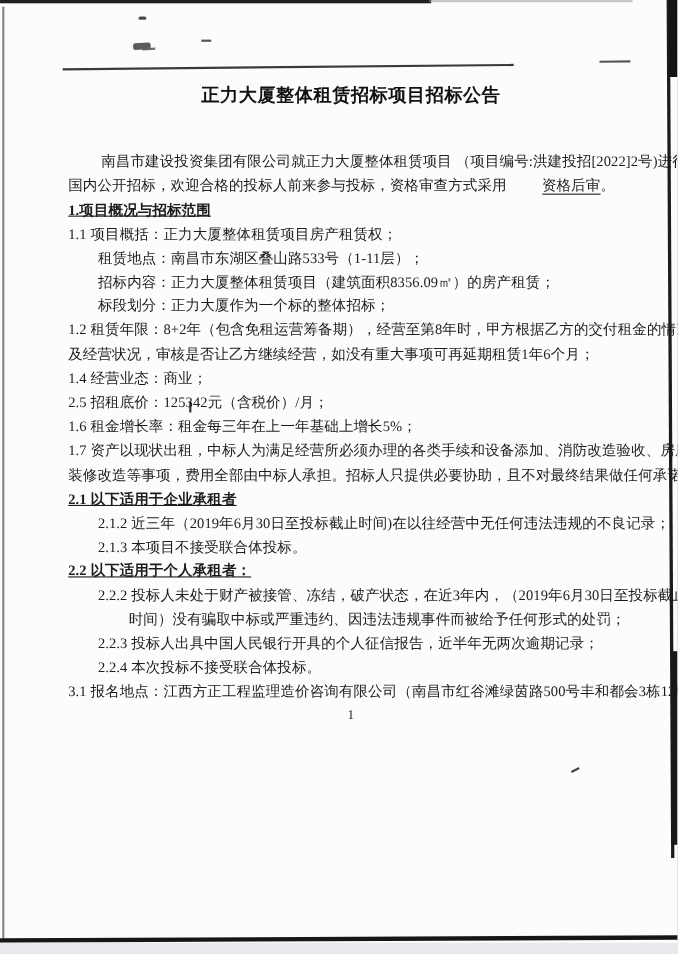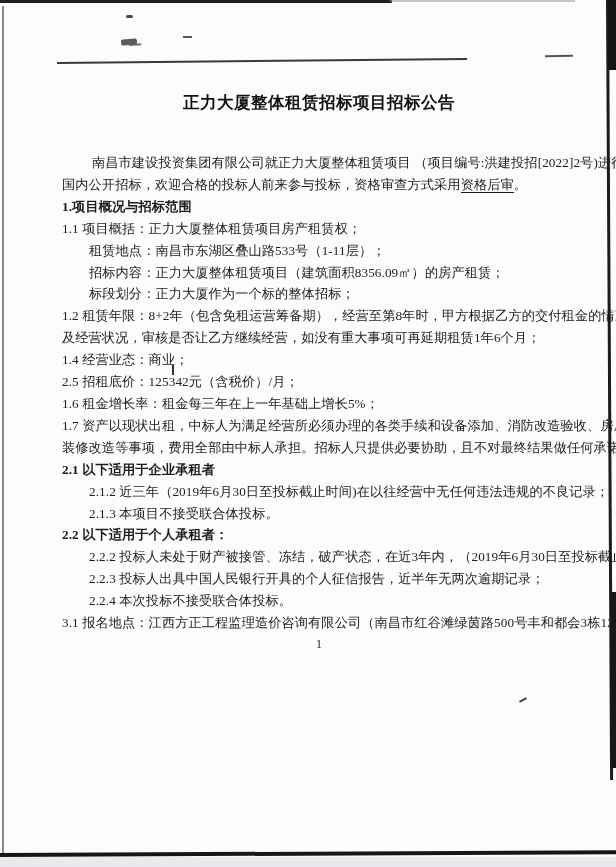--- a/index.html
+++ b/index.html
@@ -26,36 +26,36 @@
   .artifact-midline { left:57px; top:62px; width:410px; height:1.8px; background:#3a3a3a;
                       transform:rotate(-0.55deg); transform-origin:left center; }
   .artifact-dash   { left:545px; top:55px; width:28px; height:1.5px; background:#555; transform:rotate(-0.6deg); }
   .smudge-a { left:126px; top:15px; width:7px; height:3px; background:#4a4a4a; border-radius:2px; }
   .smudge-b { left:121px; top:39px; width:16px; height:6px; background:#3f3f3f; border-radius:2px;
               box-shadow:6px 3px 0 -2px #555; opacity:.85; transform:rotate(-4deg); }
   .smudge-c { left:183px; top:36px; width:9px; height:1.5px; background:#555; }
   .smudge-d { left:519px; top:699px; width:8px; height:2px; background:#444; transform:rotate(-28deg); }
   .artifact-tick { left:172px; top:365px; width:1.5px; height:10px; background:#333; }
   
-  .content { position:absolute; left:62px; top:92px; width:514px; }
+  .content { position:absolute; left:62px; top:76px; width:514px; }
   .title {
     margin:0 0 38px 0;
     font-size:16.5px; font-weight:bold; letter-spacing:0.5px;
     text-align:center; color:#111; white-space:nowrap;
   }
   .line {
     margin:0;
     font-size:13.2px; line-height:21.9px;
     white-space:nowrap; letter-spacing:0.1px;
   }
-  .b    { font-weight:bold; }
+  .b    { font-weight:bold;text-decoration:underline; }
   .ind1 { padding-left:27px;font-family:Liberation Serif, serif; }
   .ind2 { padding-left:55px; }
   .pind { text-indent:30px; }
-  .u    { border-bottom:1.3px solid #1c1c1c; padding-bottom:0.5px; }
+  .u    { border-bottom:1.3px solid #1c1c1c; padding-bottom:0.5px;margin-left:32px; }
   .pagenum { margin-top:3px; text-align:center; font-size:12px; line-height:14px; }
 </style>
 </head>
 <body>
 
 <div class="scan">
 
   <div class="edge edge-top"></div>
   <div class="edge edge-top-faint"></div>
   <div class="edge edge-left"></div>
@@ -90,20 +90,21 @@
     <p class="line">2.5 招租底价：125342元（含税价）/月；</p>
     <p class="line">1.6 租金增长率：租金每三年在上一年基础上增长5%；</p>
     <p class="line">1.7 资产以现状出租，中标人为满足经营所必须办理的各类手续和设备添加、消防改造验收、房屋</p>
     <p class="line">装修改造等事项，费用全部由中标人承担。招标人只提供必要协助，且不对最终结果做任何承诺；</p>
 
     <p class="line b">2.1 以下适用于企业承租者</p>
     <p class="line ind1">2.1.2 近三年（2019年6月30日至投标截止时间)在以往经营中无任何违法违规的不良记录；</p>
     <p class="line ind1">2.1.3 本项目不接受联合体投标。</p>
     <p class="line b">2.2 以下适用于个人承租者：</p>
     <p class="line ind1">2.2.2 投标人未处于财产被接管、冻结，破产状态，在近3年内，（2019年6月30日至投标截止</p>
+    <p class="line ind2">时间）没有骗取中标或严重违约、因违法违规事件而被给予任何形式的处罚；</p>
     <p class="line ind1">2.2.3 投标人出具中国人民银行开具的个人征信报告，近半年无两次逾期记录；</p>
     <p class="line ind1">2.2.4 本次投标不接受联合体投标。</p>
 
     <p class="line">3.1 报名地点：江西方正工程监理造价咨询有限公司（南昌市红谷滩绿茵路500号丰和都会3栋12楼</p>
 
     <p class="pagenum">1</p>
   </div>
 
 </div>
 

